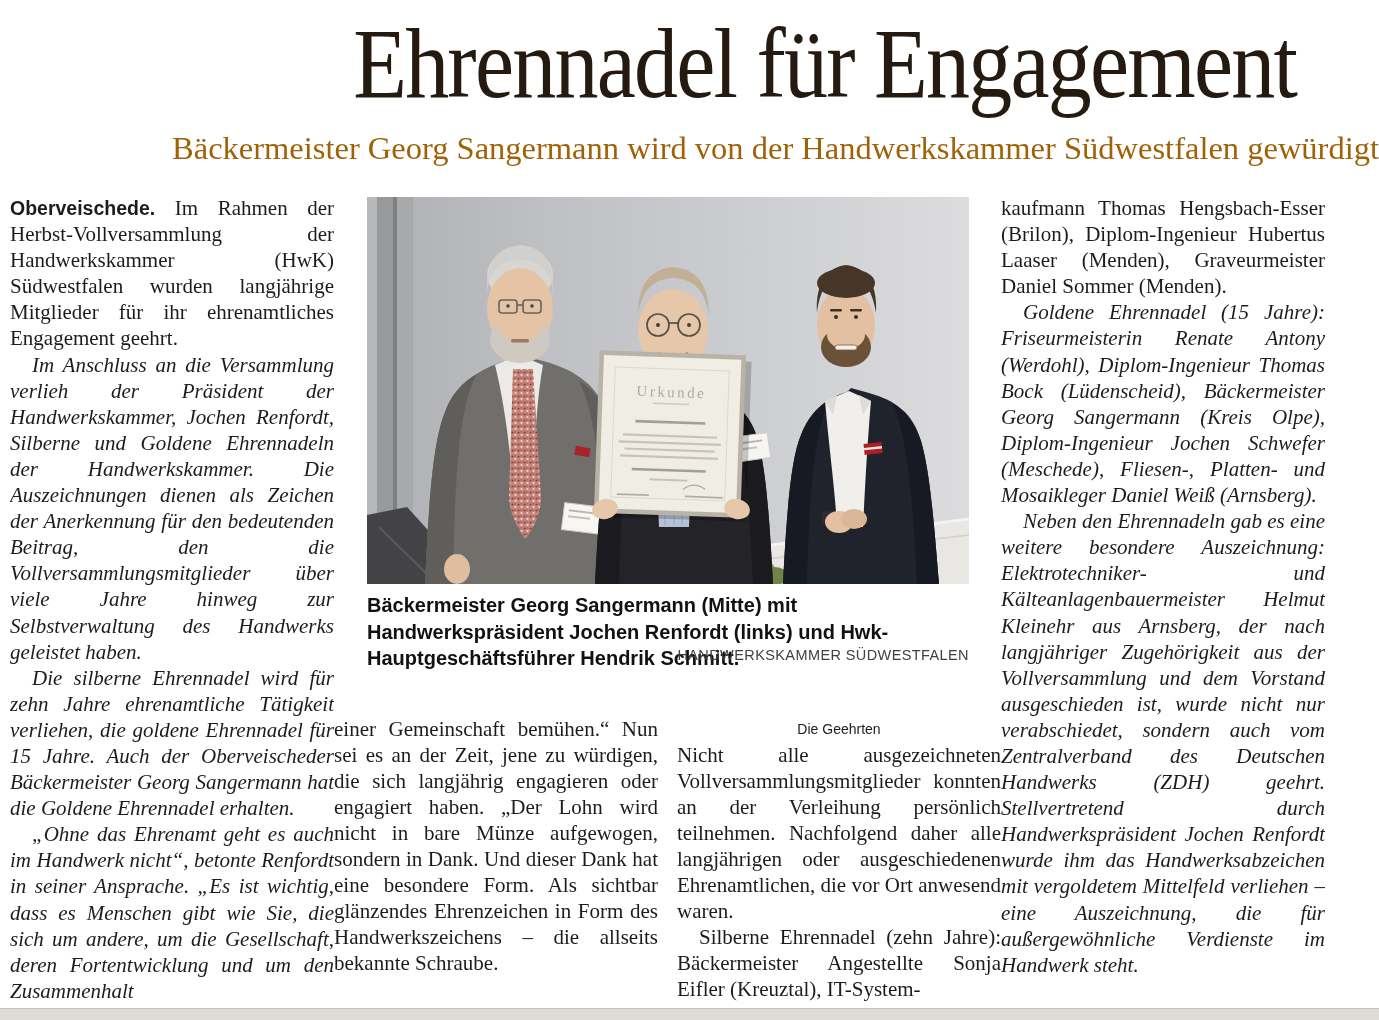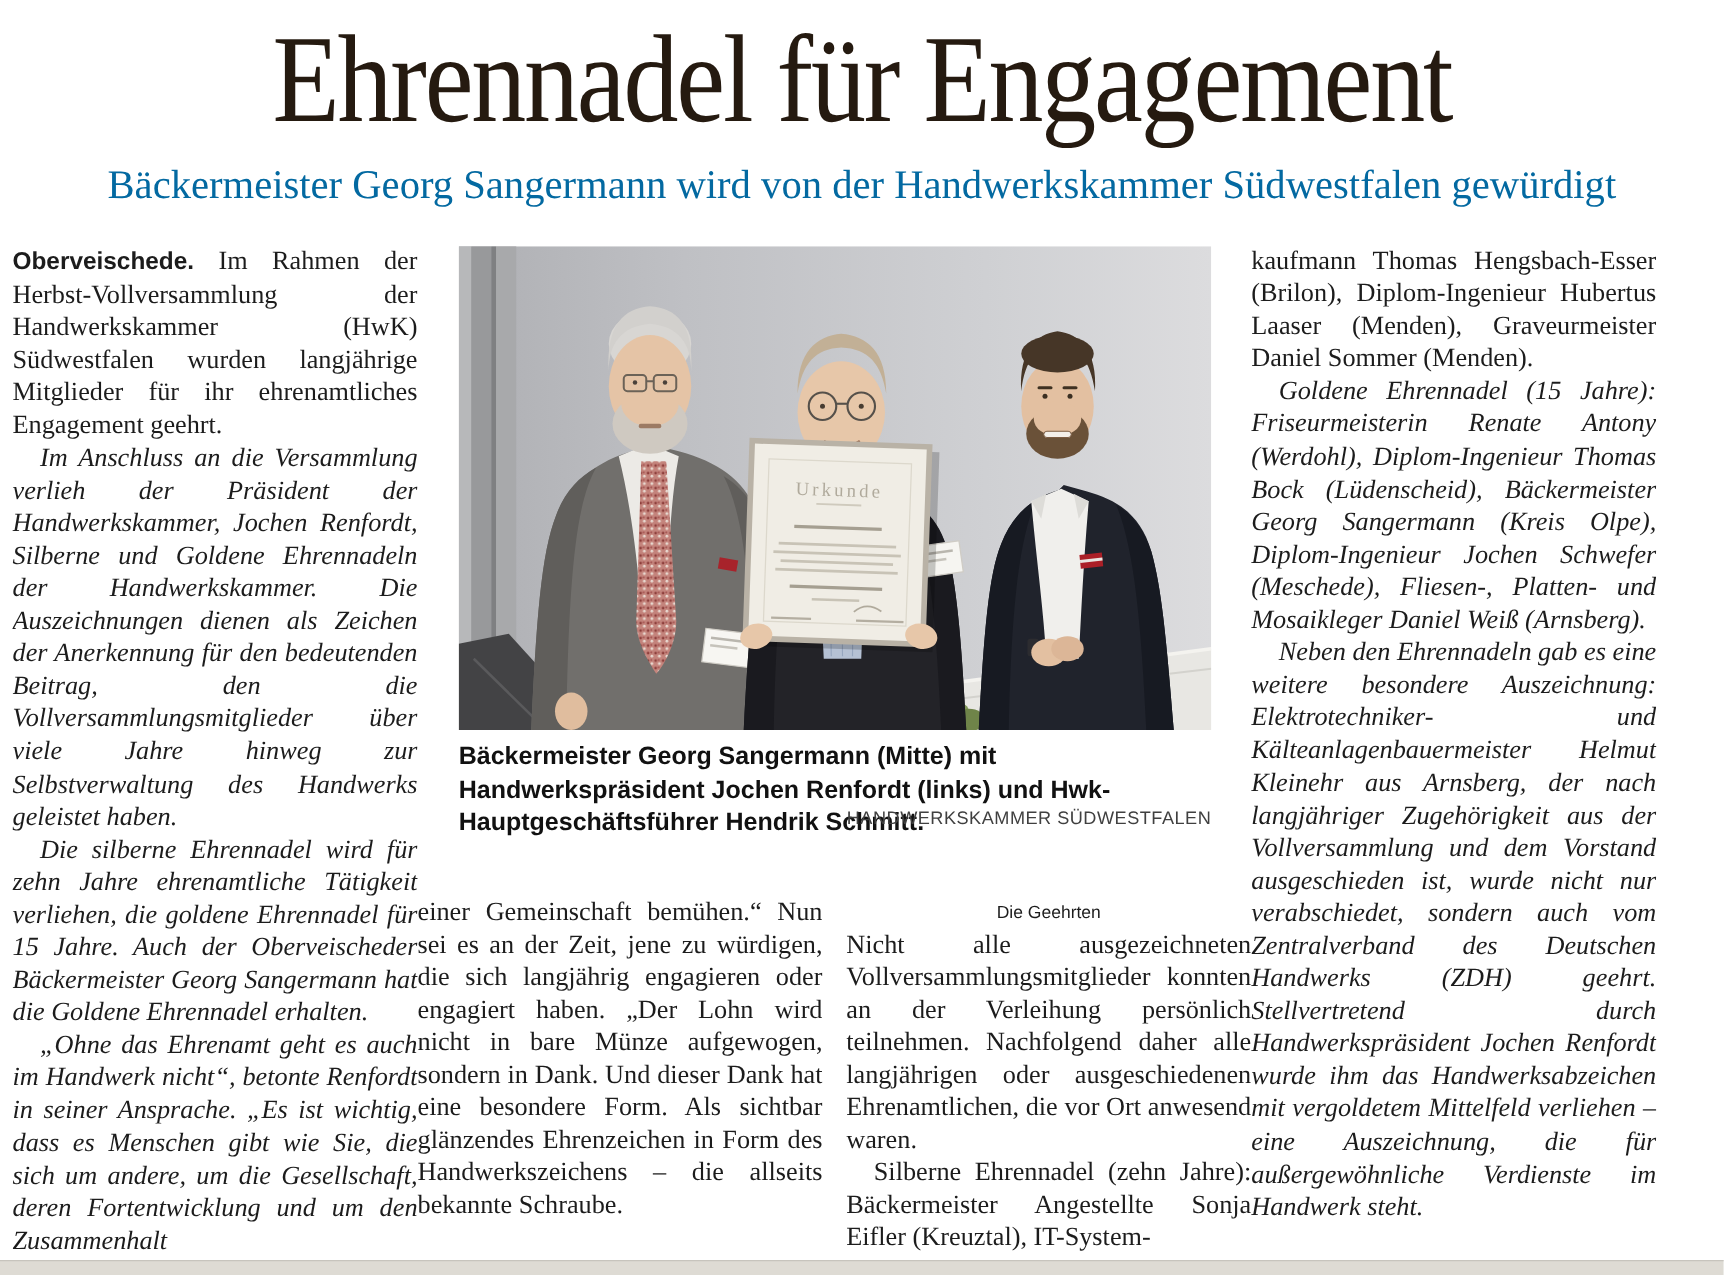--- a/index.html
+++ b/index.html
@@ -6,37 +6,37 @@
     margin: 0; padding: 0;
     width: 1379px; height: 1020px;
     background: #ffffff;
     font-family: "Liberation Serif", "DejaVu Serif", serif;
     color: #1c1c1c;
     overflow: hidden;
   }
   .page { position: relative; width: 1379px; height: 1020px; background: #fff; }
 
   
-  .masthead { position: absolute; top: 0; left: 0; width: 100%; text-align: center; }
+  .masthead { position: absolute; top: 0; left: 0; width: 100%; text-align: right; }
   .headline {
     margin: 14px 0 0 0;
     font-size: 100px;
     font-weight: 500;
     line-height: 1.0;
     color: #251a10;
     letter-spacing: -2px;
     transform: scaleX(0.88);
     transform-origin: 50% 50%;
     white-space: nowrap;
   }
   .subheadline {
     margin: 16px 0 0 0;
     font-size: 32.5px;
     font-weight: normal;
-    color: #0369a1;
+    color: #a16207;
     letter-spacing: 0px;
     white-space: nowrap;
   }
 
   
   .body-grid {
     position: absolute;
     top: 195px; left: 10px;
     width: 1353px; height: 812px;
     display: flex;

